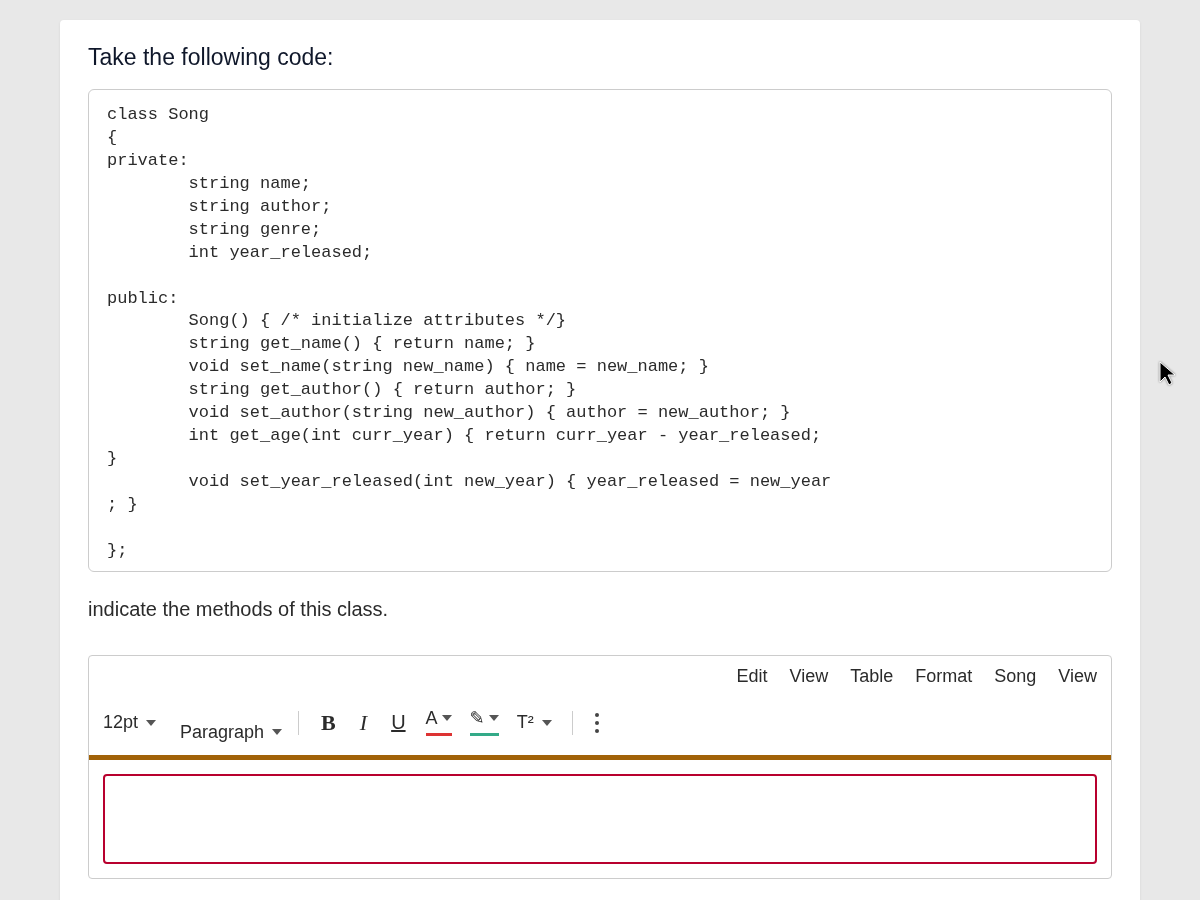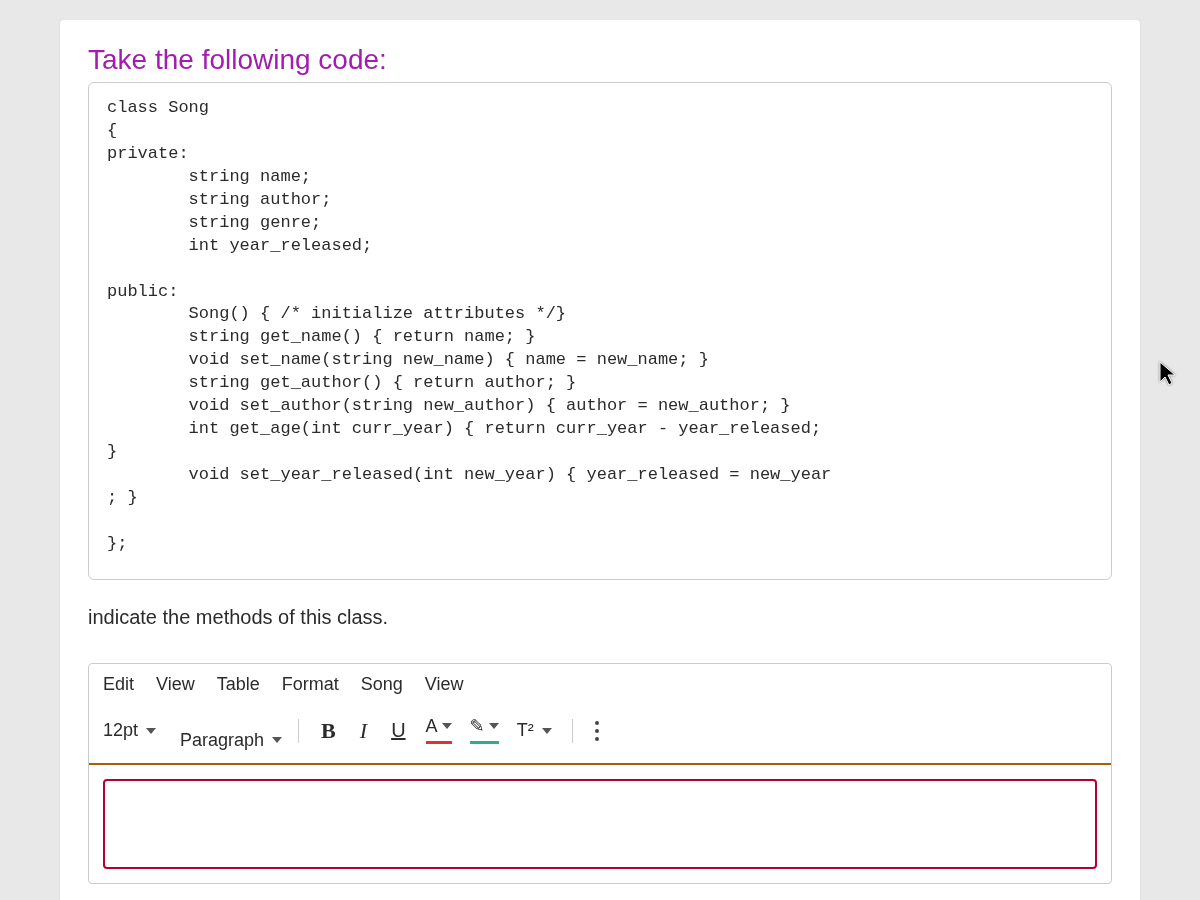--- a/index.html
+++ b/index.html
@@ -9,28 +9,28 @@
     padding: 20px 60px;
     color: #2b2b2b;
   }
   .container {
     background: #fff;
     border-radius: 4px;
     padding: 24px 28px 40px 28px;
     box-shadow: 0 1px 3px rgba(0,0,0,0.08);
   }
   .prompt {
-    font-size: 28px;
-    margin-bottom: 6px;
-    color: #a21caf;
+    font-size: 23px;
+    margin-bottom: 18px;
+    color: #0f172a;
   }
   .code-block {
     border: 1px solid #ccc;
     border-radius: 6px;
-    padding: 14px 18px 23px 18px;
+    padding: 14px 18px 8px 18px;
     font-family: "Courier New", Courier, monospace;
     font-size: 17px;
     line-height: 1.35;
     white-space: pre;
     margin-bottom: 26px;
     color: #2b2b2b;
     overflow-x: auto;
   }
   .instruction {
     font-size: 20px;
@@ -40,30 +40,31 @@
   .editor-box {
     border: 1px solid #ccc;
     border-radius: 4px;
   }
   .editor-menubar {
     display: flex;
     gap: 22px;
     padding: 10px 14px 8px 14px;
     font-size: 18px;
     color: #2b2b2b;
+    justify-content: flex-end;
   }
   .editor-menubar span { cursor: pointer; }
   .editor-toolbar {
     display: flex;
     align-items: center;
     gap: 10px;
     padding: 8px 14px 12px 14px;
     font-size: 18px;
     color: #2b2b2b;
-    border-bottom: 2px solid #a16207;
+    border-bottom: 5px solid #a16207;
   }
   .tb-group { display: flex; align-items: center; gap: 4px; }
   .chev {
     display: inline-block;
     width: 0; height: 0;
     border-left: 5px solid transparent;
     border-right: 5px solid transparent;
     border-top: 6px solid #555;
     margin-left: 4px;
     vertical-align: middle;

